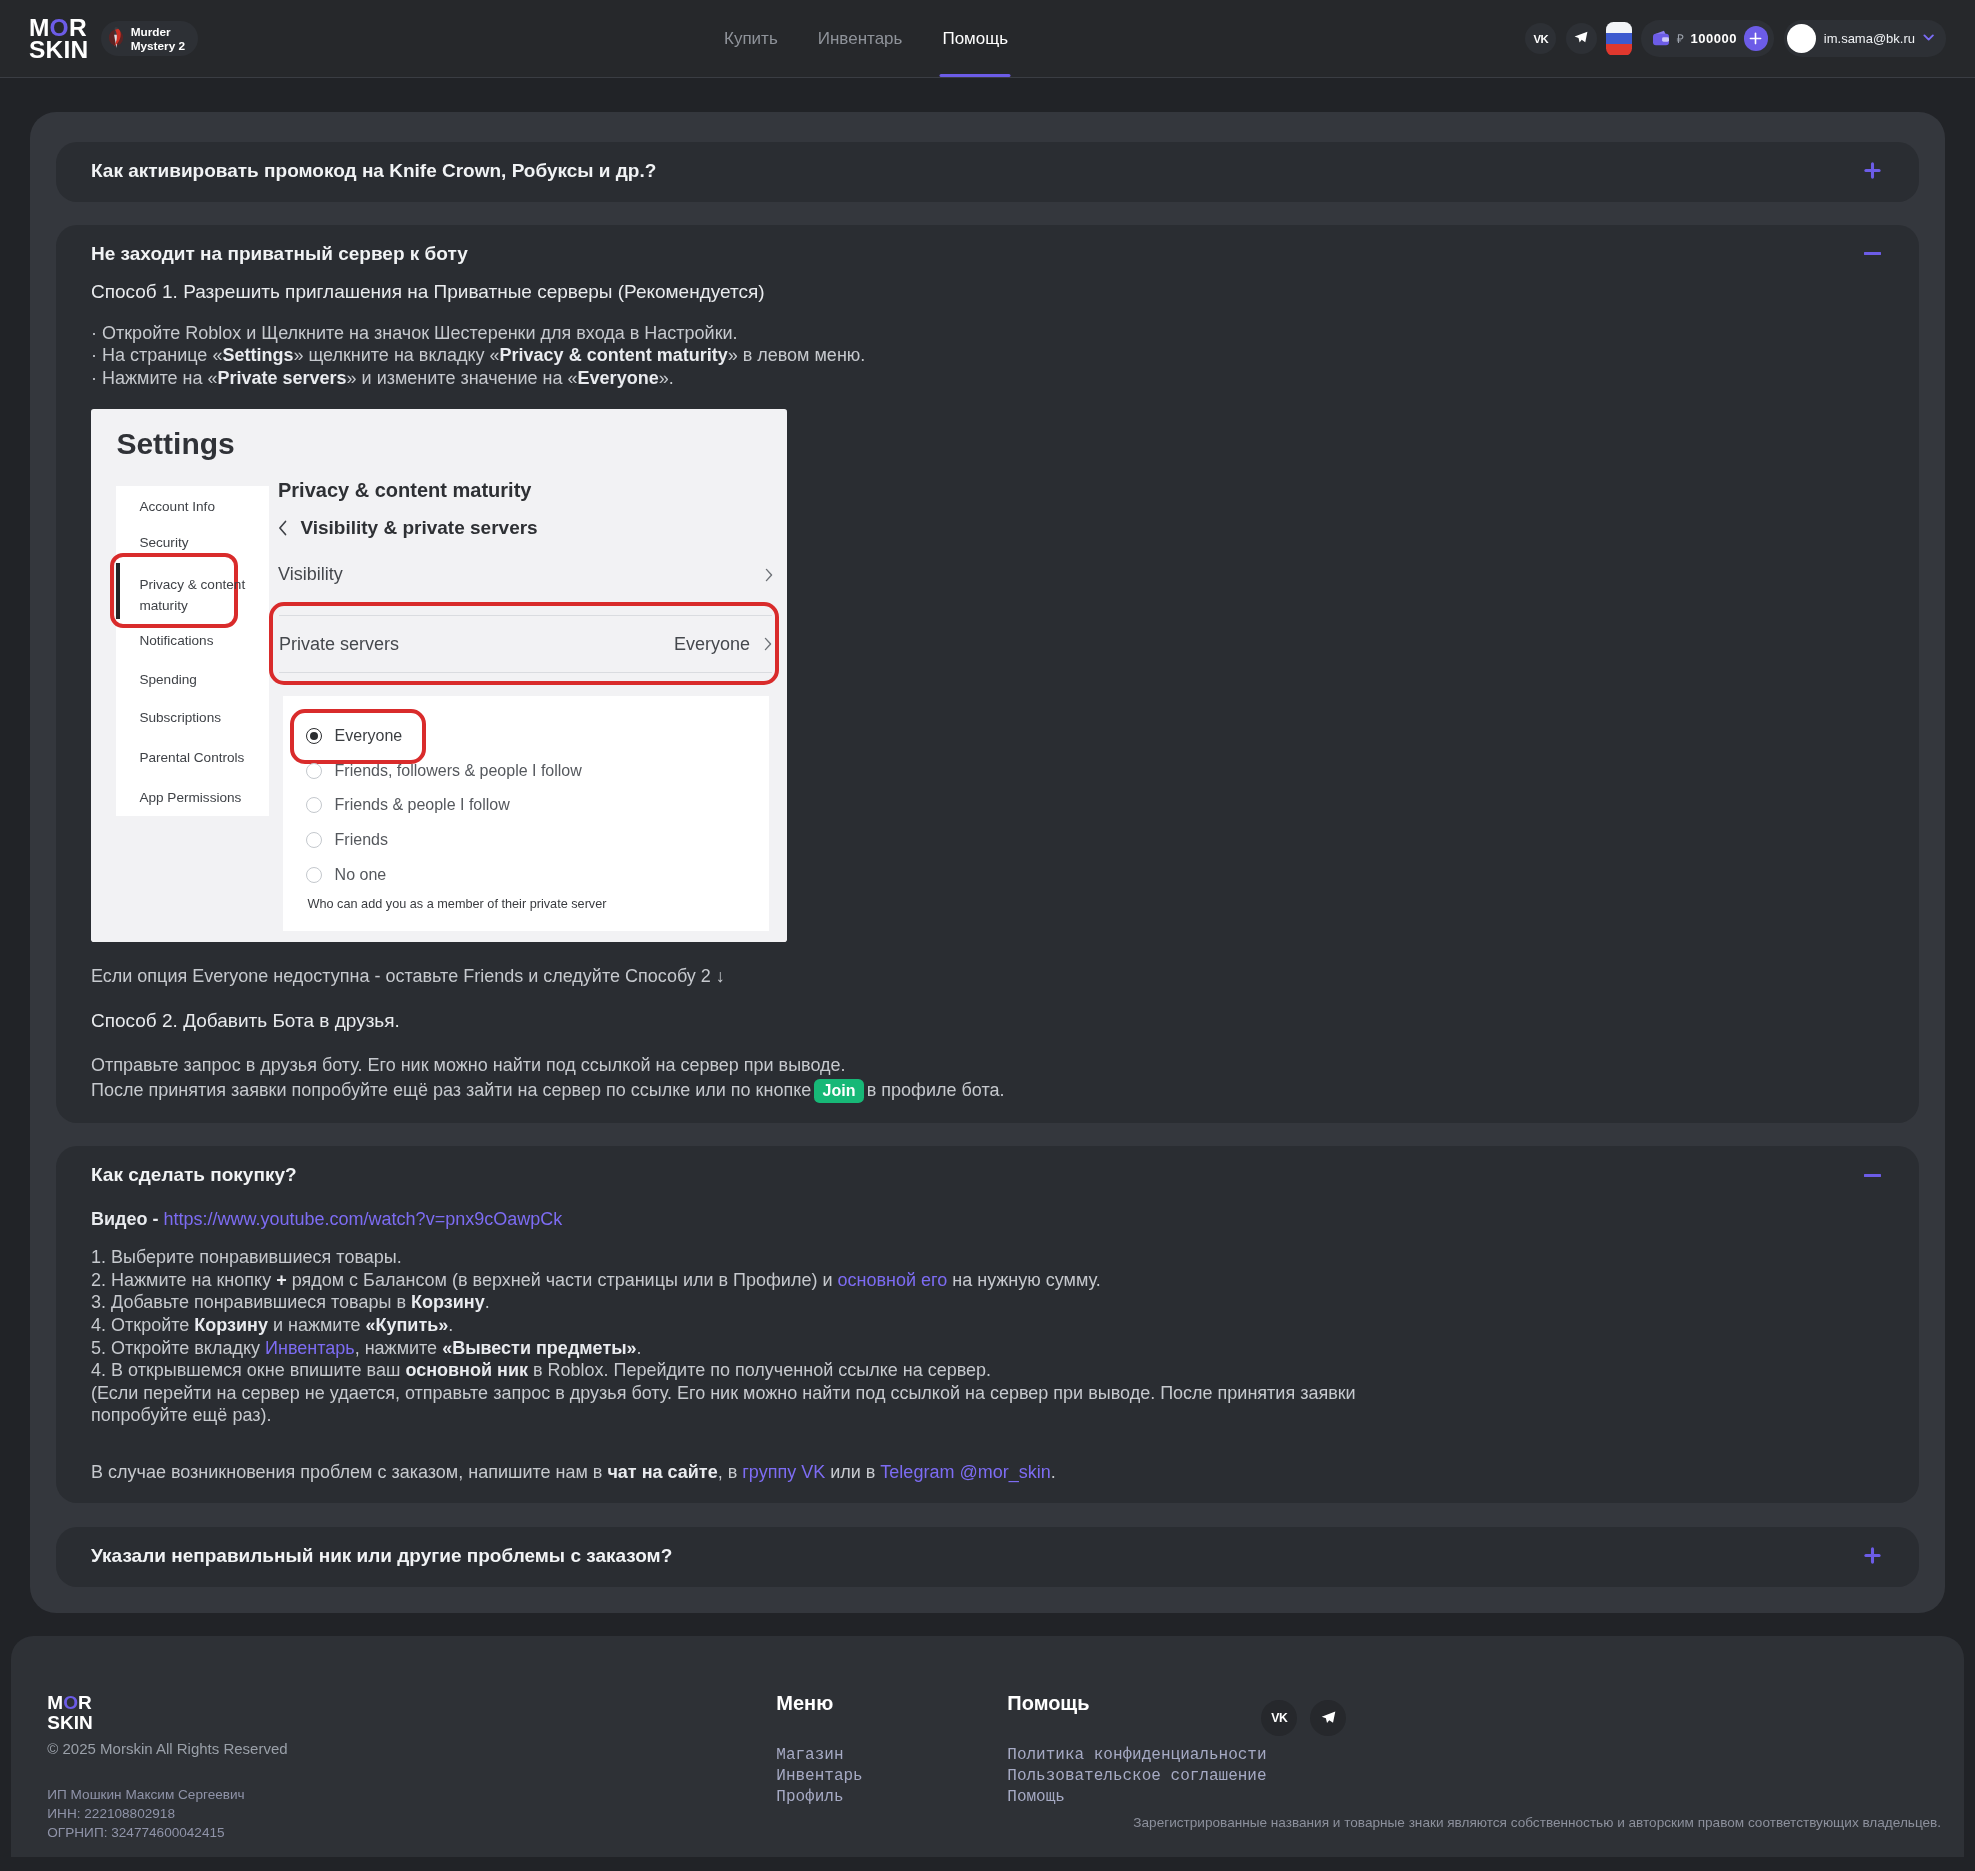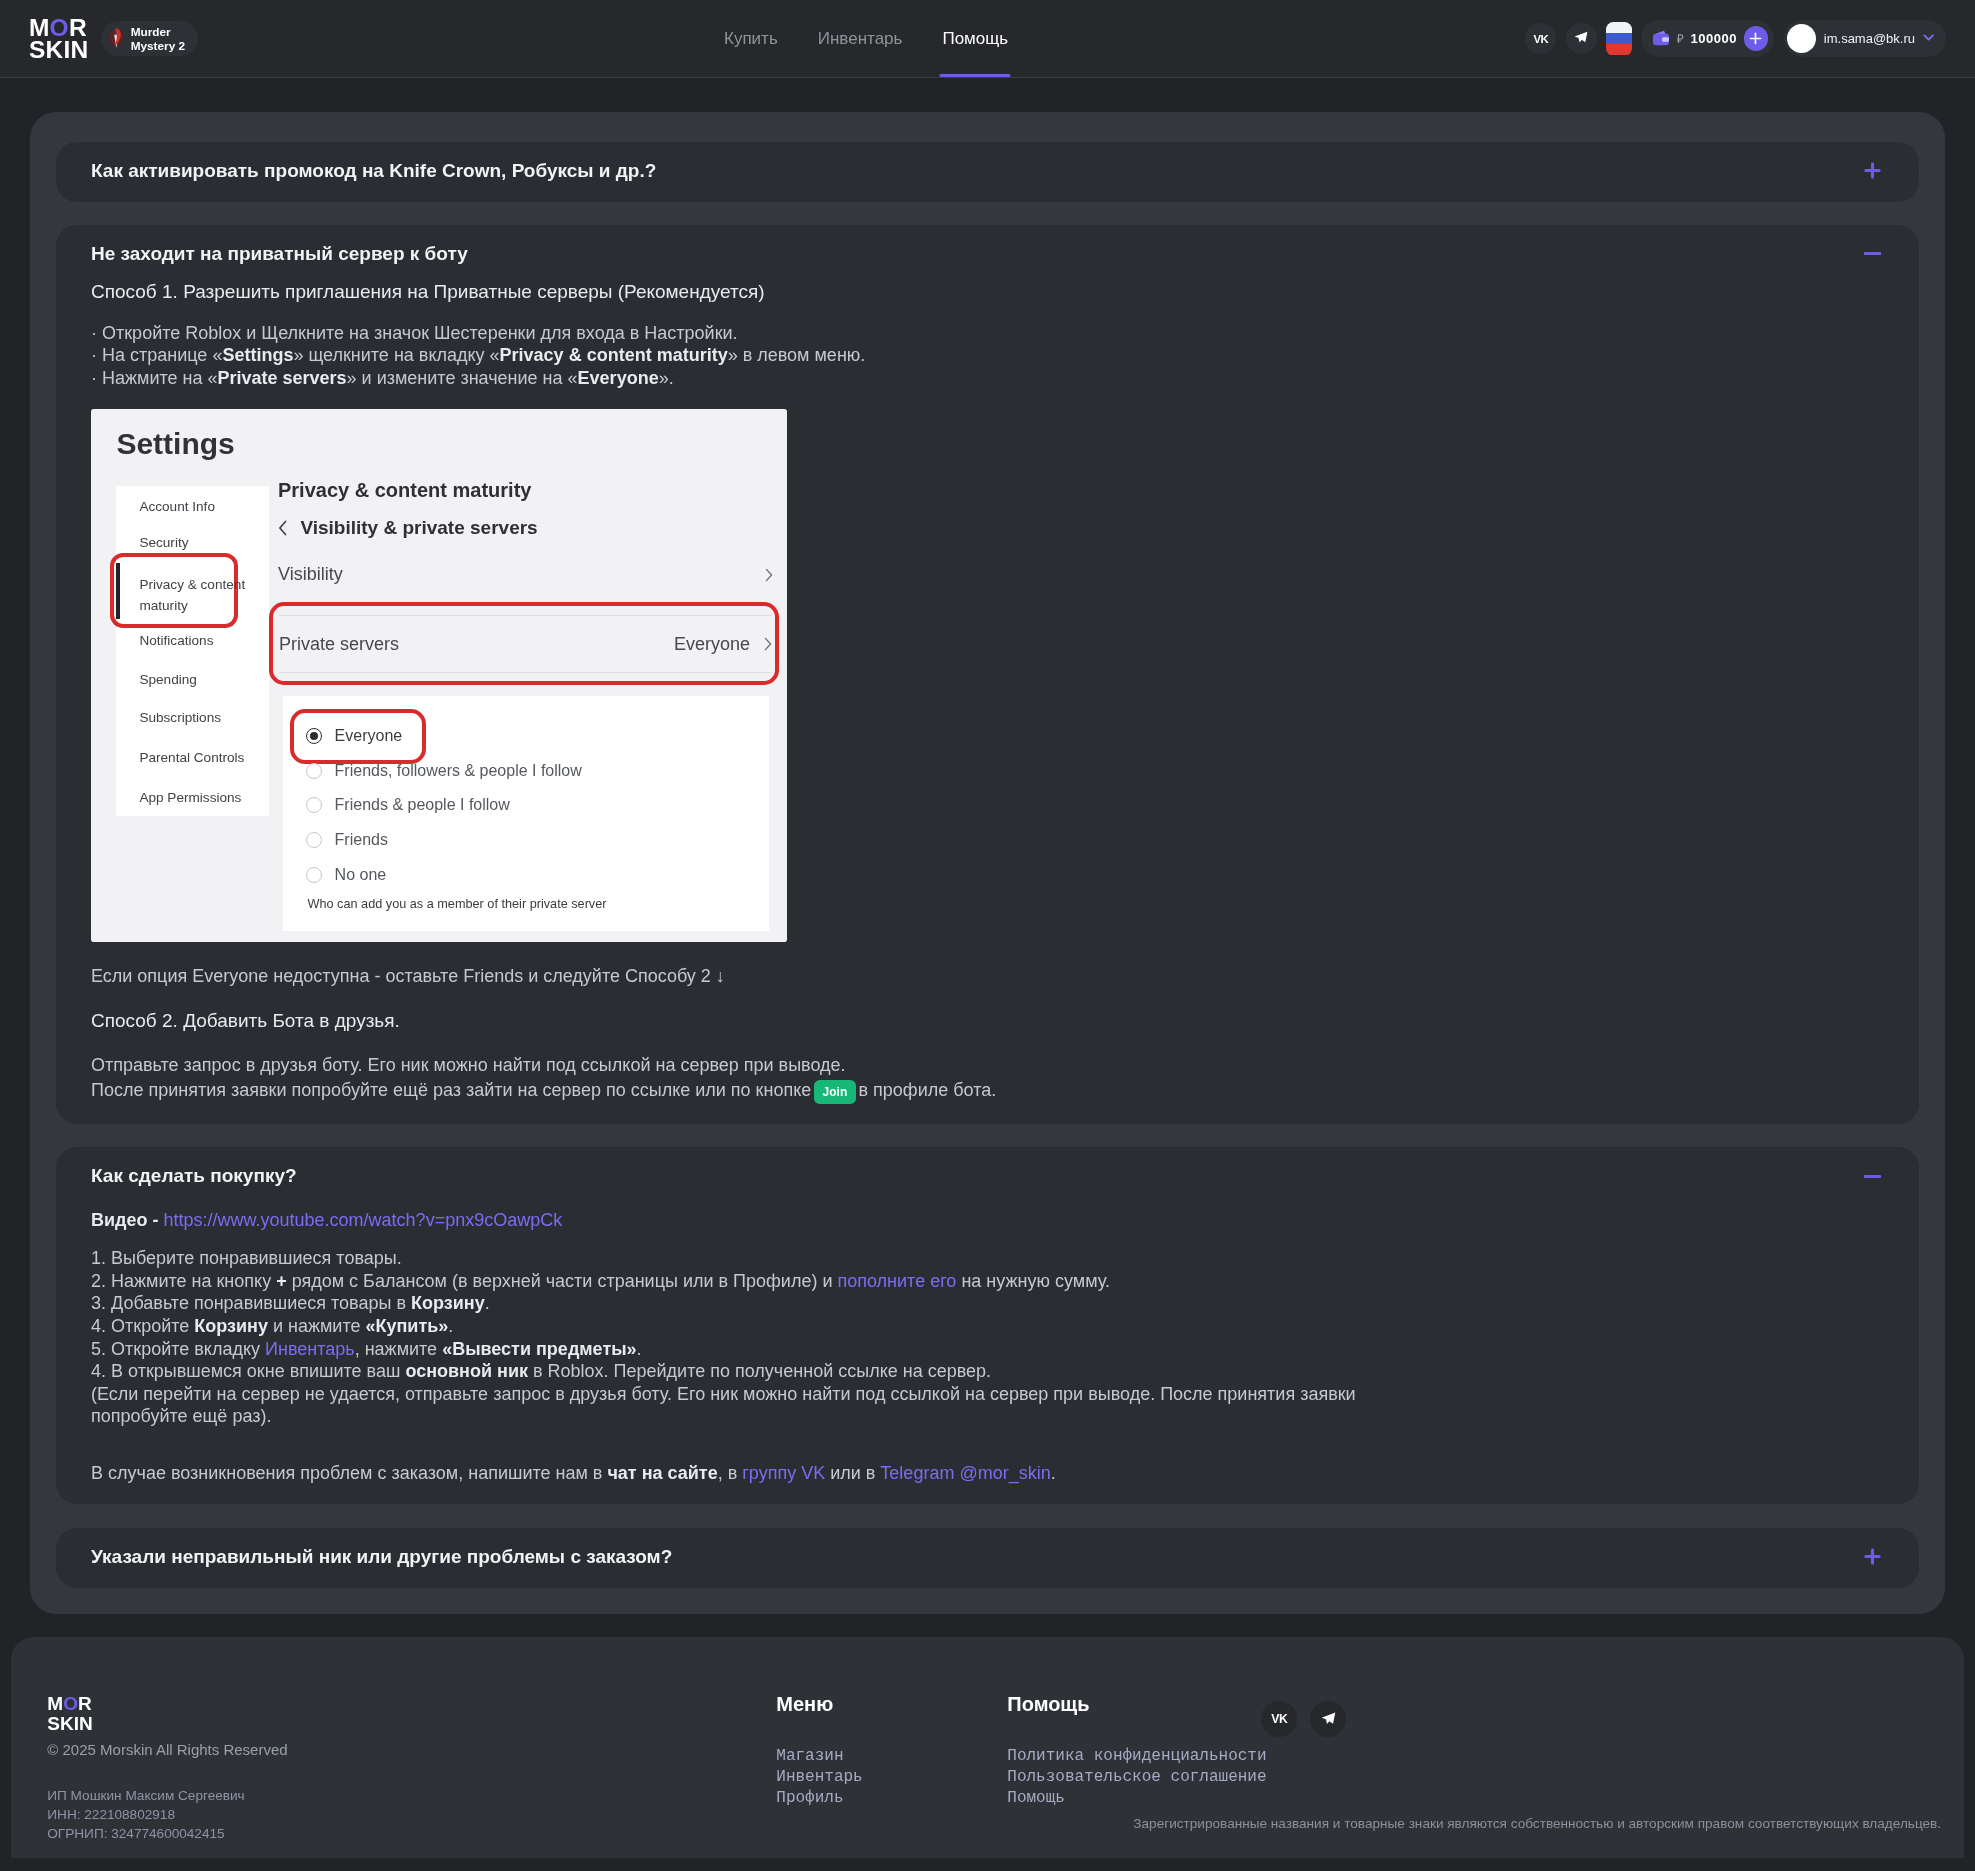--- a/index.html
+++ b/index.html
@@ -54,21 +54,21 @@
   .m-title.mt2 { margin-top:21.6px; }
   .bullets { margin-top:19px; }
   .tline { line-height:22.6px; }
   .para { margin-top:21px; }
   .para .tline { line-height:24.5px; }
   .note-line { margin-top:21.6px; line-height:24.5px; }
   .seg-b { font-weight:700; color:#e9ebef; }
   .seg-link { color:#7d6cf3; cursor:pointer; }
   .seg-badge {
     display:inline-block; background:#17b877; color:#ffffff; font-weight:700;
-    font-size:12px; line-height:16px; padding:3.3px 8.5px 4.2px; border-radius:5.6px; margin:0 2.8px;text-align:right;
+    font-size:16px; line-height:16px; padding:3.3px 8.5px 4.2px; border-radius:5.6px; margin:0 2.8px;text-align:right;
   }
   .video-line { margin-top:21.6px; line-height:22.6px; }
   .steps { margin-top:16px; }
   .step { line-height:22.6px; }
   .support-line { margin-top:34px; line-height:22.6px; }
   
   .shot {
     width:696px; height:533px; background:#f2f2f4; border-radius:2.8px;
     margin-top:20px; position:relative; overflow:hidden; color:#44474c;
   }
@@ -294,21 +294,21 @@
       <div class="faq-toggle">
         <svg width="17" height="17" viewBox="0 0 36 36">
           <line x1="2" y1="18" x2="34" y2="18" stroke="#6c5ce7" stroke-width="6.5" stroke-linecap="round"></line>
         </svg>
       </div>
     </div>
     <div class="faq-body">
       <div class="video-line"><span class="seg-b">Видео - </span><span class="seg-link">https://www.youtube.com/watch?v=pnx9cOawpCk</span></div>
       <div class="steps">
         <div class="step"><span>1. Выберите понравившиеся товары.</span></div>
-        <div class="step"><span>2. Нажмите на кнопку </span><span class="seg-b">+</span><span> рядом с Балансом (в верхней части страницы или в Профиле) и </span><span class="seg-link">пополните его</span><span> на нужную сумму.</span></div>
+        <div class="step"><span>2. Нажмите на кнопку </span><span class="seg-b">+</span><span> рядом с Балансом (в верхней части страницы или в Профиле) и </span><span class="seg-link">основной его</span><span> на нужную сумму.</span></div>
         <div class="step"><span>3. Добавьте понравившиеся товары в </span><span class="seg-b">Корзину</span><span>.</span></div>
         <div class="step"><span>4. Откройте </span><span class="seg-b">Корзину</span><span> и нажмите </span><span class="seg-b">«Купить»</span><span>.</span></div>
         <div class="step"><span>5. Откройте вкладку </span><span class="seg-link">Инвентарь</span><span>, нажмите </span><span class="seg-b">«Вывести предметы»</span><span>.</span></div>
         <div class="step"><span>4. В открывшемся окне впишите ваш </span><span class="seg-b">основной ник</span><span> в Roblox. Перейдите по полученной ссылке на сервер.</span></div>
         <div class="step"><span>(Если перейти на сервер не удается, отправьте запрос в друзья боту. Его ник можно найти под ссылкой на сервер при выводе. После принятия заявки</span></div>
         <div class="step"><span>попробуйте ещё раз).</span></div>
       </div>
       <div class="support-line"><span>В случае возникновения проблем с заказом, напишите нам в </span><span class="seg-b">чат на сайте</span><span>, в </span><span class="seg-link">группу VK</span><span> или в </span><span class="seg-link">Telegram @mor_skin</span><span>.</span></div>
     </div>
   </div>

